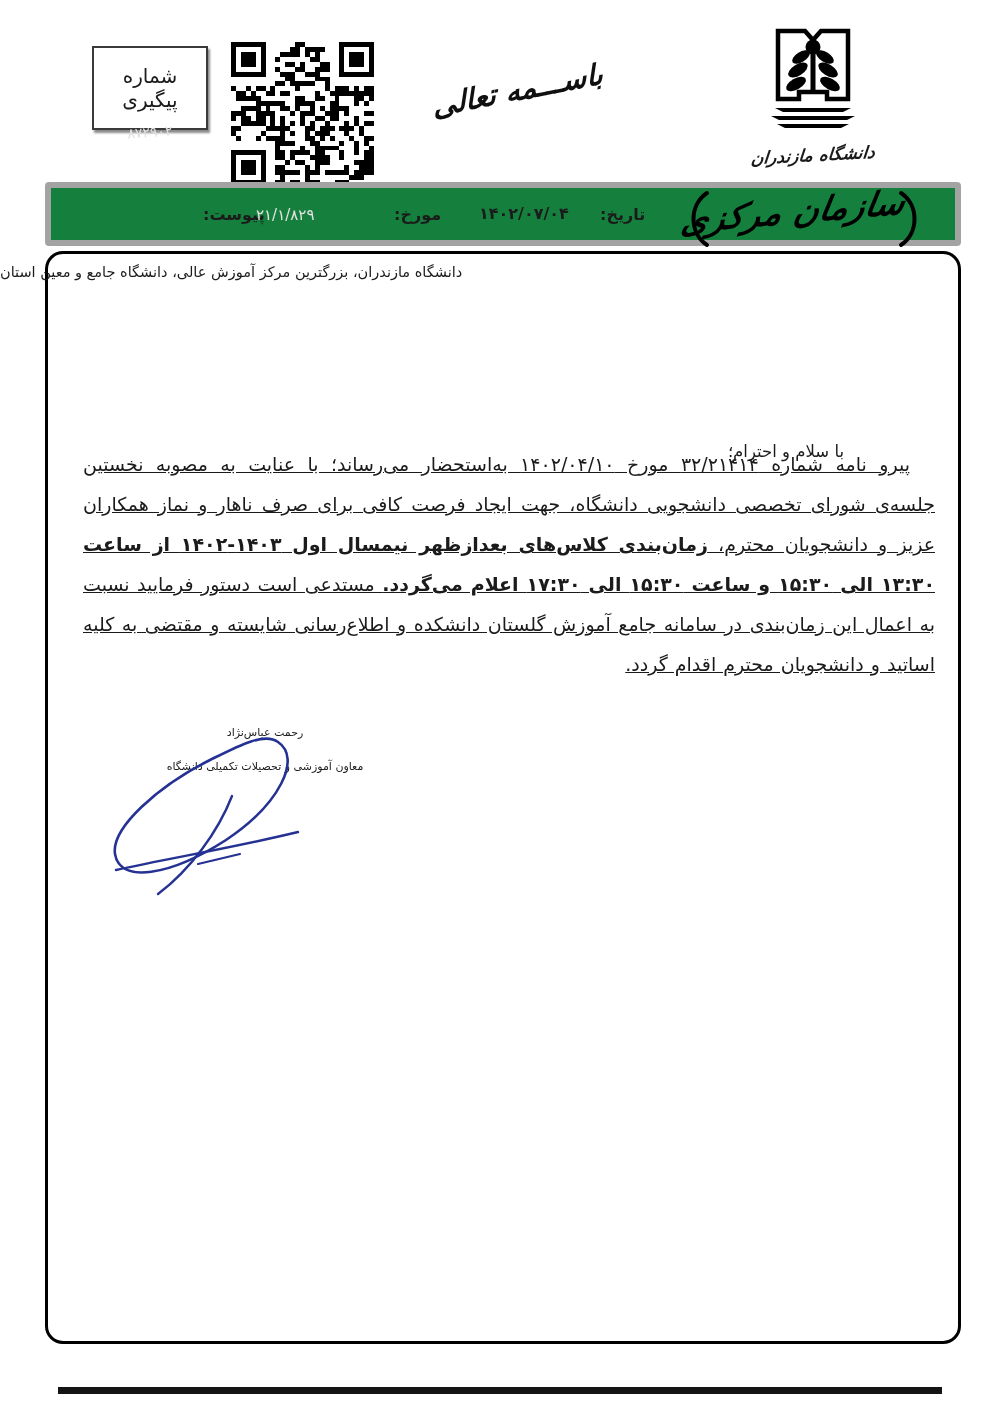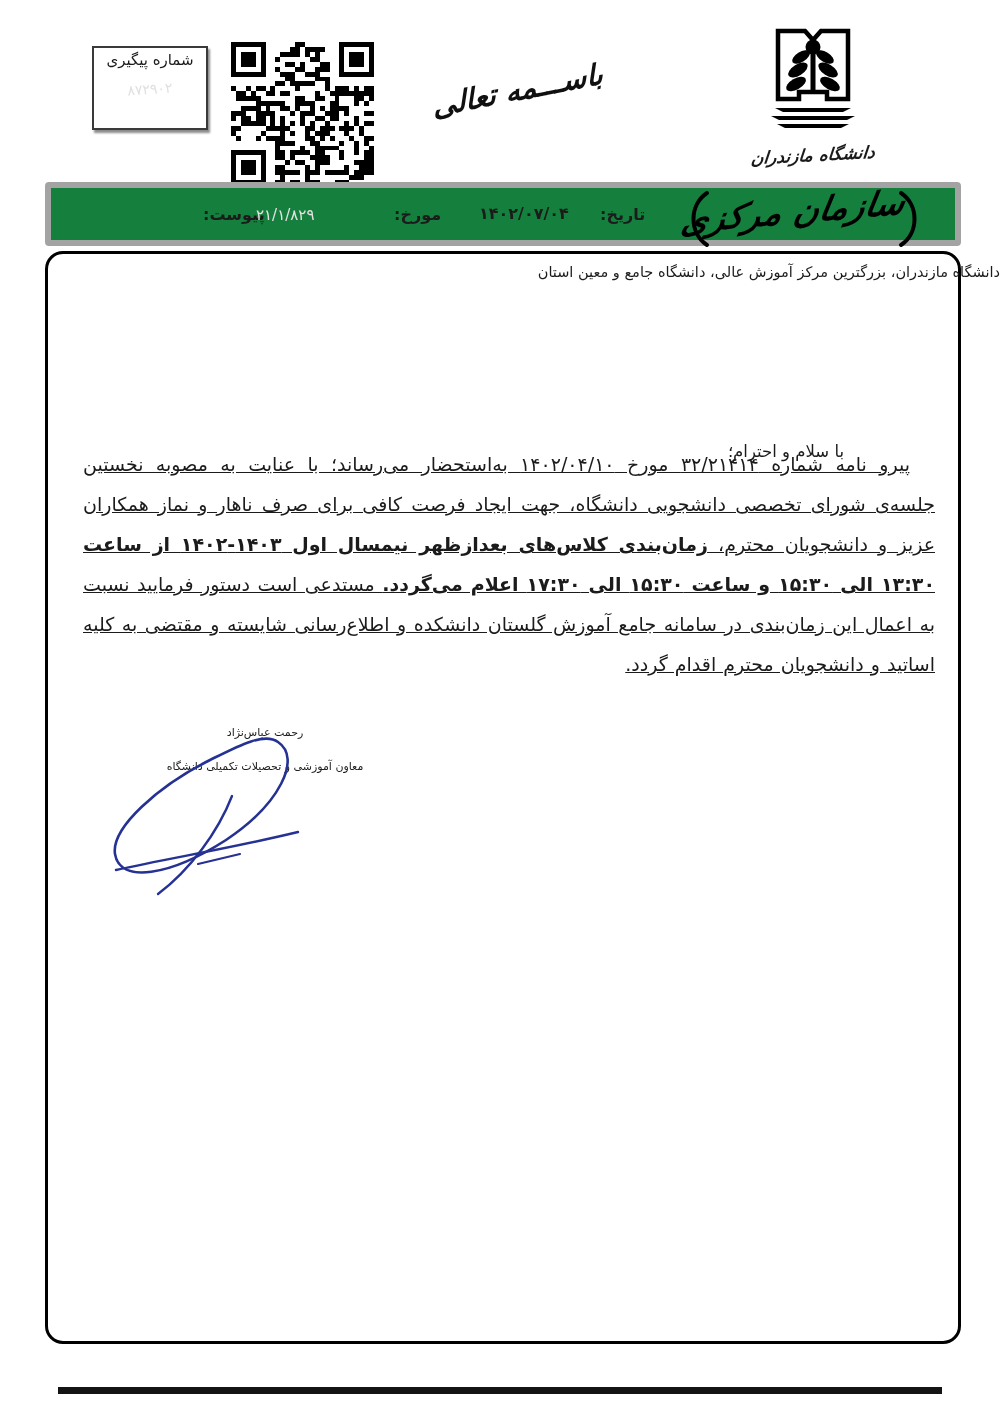--- a/index.html
+++ b/index.html
@@ -9,21 +9,21 @@
     -webkit-font-smoothing:antialiased;
   }
   .page{position:relative;width:1000px;height:1415px;overflow:hidden;}
 
   
   .tracking-box{
     position:absolute;left:92px;top:46px;width:116px;height:84px;
     border:2px solid #3a3a3a;box-shadow:2px 3px 2px rgba(0,0,0,.45);
     background:#fff;text-align:center;box-sizing:border-box;
   }
-  .tracking-box .lbl{display:block;font-size:15px;margin-top:3px;}
+  .tracking-box .lbl{display:block;font-size:20px;margin-top:16px;}
   .tracking-box .val{display:block;font-size:14px;color:#e2dfdf;margin-top:12px;transform:rotate(-4deg);letter-spacing:1px;}
 
   
   .qr{position:absolute;left:231px;top:42px;width:143px;height:143px;}
 
   
   .bismillah{
     position:absolute;left:388px;top:38px;width:260px;height:110px;
     font-size:29px;font-weight:bold;font-style:italic;text-align:center;line-height:104px;
     transform:rotate(-11deg) skewX(-6deg);color:#101010;white-space:nowrap;
@@ -50,21 +50,21 @@
     transform:skewX(-14deg) rotate(-5deg);color:#000;
   }
   .ornament{position:absolute;top:1px;}
 
   
   .frame{
     position:absolute;left:45px;top:251px;width:916px;height:1093px;
     border:3.5px solid #000;border-radius:18px;background:#fff;box-sizing:border-box;
   }
 
-  .subtitle{position:absolute;left:0;right:0;top:264px;text-align:right;font-size:14.5px;}
+  .subtitle{position:absolute;left:0;right:0;top:264px;text-align:left;font-size:14.5px;}
   .addressee{position:absolute;right:122px;top:333px;font-size:19.5px;font-weight:bold;white-space:nowrap;}
   .salutation{position:absolute;right:156px;top:402px;font-size:16.5px;white-space:nowrap;margin-top:40px;}
 
   .body-par{
     position:absolute;right:65px;top:444px;width:852px;
     font-size:19px;line-height:40px;text-align:justify;text-indent:25px;
     word-spacing:1px;
     text-decoration:underline;
   }
   .body-par b{font-weight:bold;}

